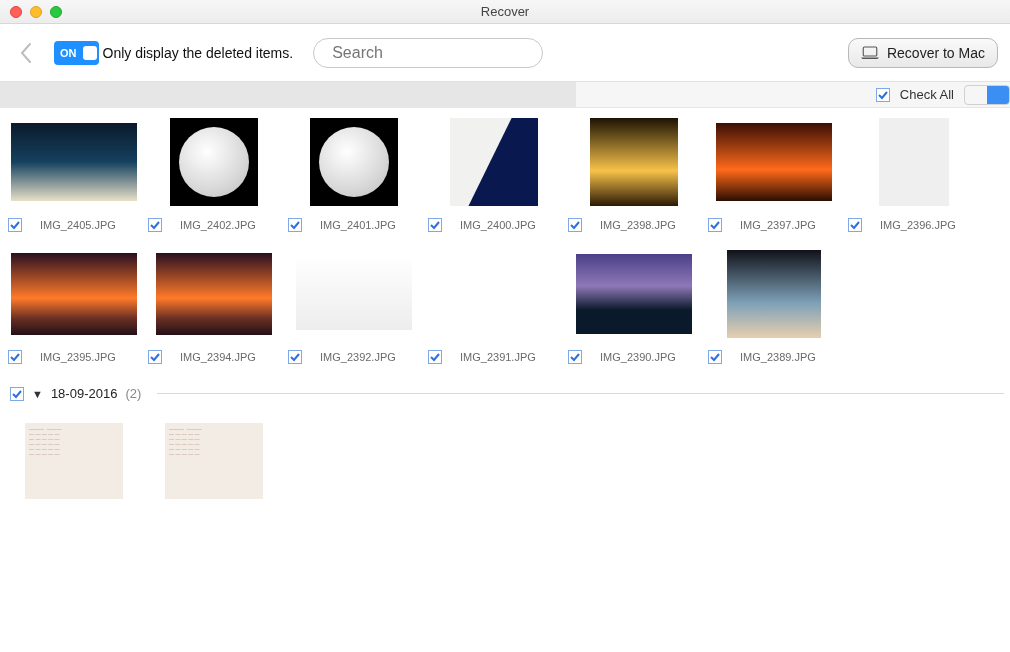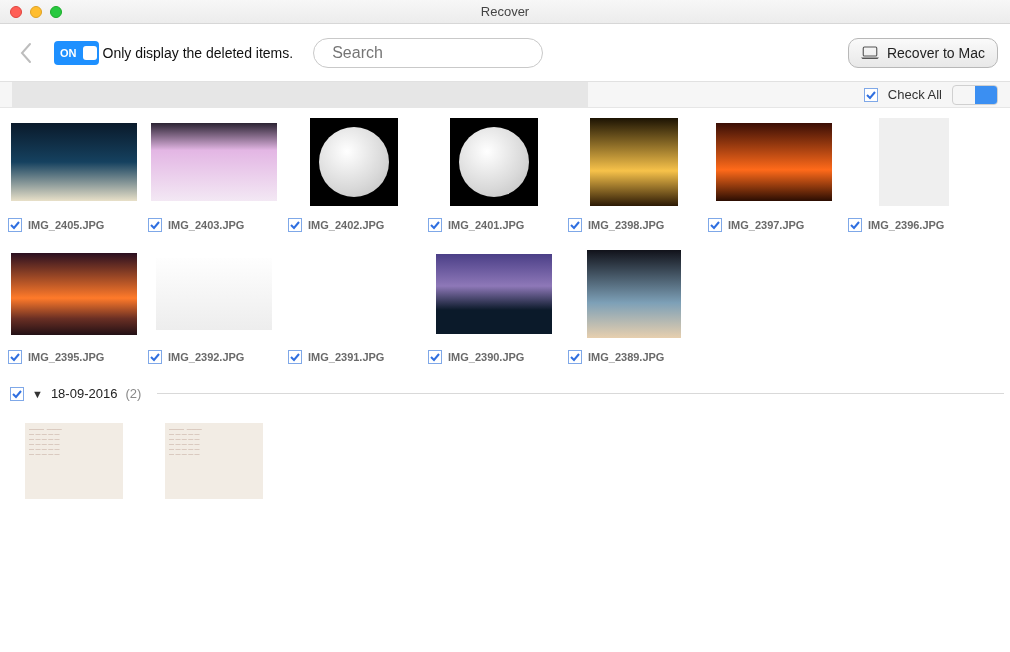--- a/index.html
+++ b/index.html
@@ -41,21 +41,21 @@
 
 .recover-btn {
   height:30px; padding:0 12px; border:1px solid #b8b8b8; border-radius:10px;
   background:linear-gradient(#fafafa,#e8e8e8); display:flex; align-items:center; gap:8px;
   font-size:14px; color:#222; cursor:pointer;
 }
 .recover-btn svg { width:18px; height:14px; }
 
 .subbar {
   height:26px; background:#f6f6f6; border-bottom:1px solid #e6e6e6;
-  display:flex; align-items:center; justify-content:flex-end; padding:0 12px; gap:10px;
+  display:flex; align-items:center; justify-content:flex-end; padding:0 0; gap:10px;
 }
 .subbar .tab-seg { width:1px; height:24px; background:#e6e6e6; }
 .tab-row { flex:1; display:flex; }
 .tab-row .tab-seg { width:192px; height:26px; border-right:1px solid #e6e6e6; }
 .check { width:14px; height:14px; border:1px solid #7fa8e8; background:#fff; display:inline-flex; align-items:center; justify-content:center; cursor:pointer; }
 .check svg { width:10px; height:10px; }
 .checkall-label { font-size:13px; color:#333; }
 .view-toggle { display:flex; border:1px solid #d0d0d0; border-radius:4px; overflow:hidden; }
 .view-toggle div { width:22px; height:18px; display:flex; align-items:center; justify-content:center; }
 .view-toggle .active { background:#3b8ff2; }
@@ -70,21 +70,21 @@
 
 .grid { display:flex; flex-wrap:wrap; }
 .cell {
   width:140px; margin:0 0 12px 0;
   display:flex; flex-direction:column; align-items:flex-start;
 }
 .thumb-wrap {
   width:140px; height:100px; display:flex; align-items:center; justify-content:center;
 }
 .thumb { max-width:126px; max-height:88px; width:100%; height:100%; background:#222; }
-.file-row { display:flex; align-items:center; gap:6px; padding:6px 0 0 4px;font-weight:bold; }
+.file-row { display:flex; align-items:center; gap:18px; padding:6px 0 0 4px; }
 .file-row .fname { font-size:11px; color:#6a6a6a; }
 
 .group-header { display:flex; align-items:center; gap:8px; padding:10px 6px; }
 .group-header .arrow { font-size:11px; color:#333; }
 .group-header .date { font-size:13px; color:#222; }
 .group-header .count { font-size:13px; color:#888; }
 .group-header .line { flex:1; height:1px; background:#d9d9d9; margin-left:8px; }
 
 .receipt { width:98px; height:76px; background:#f2ece4; font-size:5px; color:#b59788; padding:4px; line-height:5px; overflow:hidden; white-space:pre; }
 
@@ -199,33 +199,20 @@
           <span class="check">
             <svg viewBox="0 0 10 10">
               <path d="M1 5 L4 8 L9 2" stroke="#2f6fe0" stroke-width="2" fill="none"></path>
             </svg>
           </span>
           <span class="fname">IMG_2405.JPG</span>
         </div>
       </div>
       <div class="cell">
         <div class="thumb-wrap">
-          <div class="thumb t-snow" style="width: 126px; height: 78px;"></div>
-        </div>
-        <div class="file-row">
-          <span class="check">
-            <svg viewBox="0 0 10 10">
-              <path d="M1 5 L4 8 L9 2" stroke="#2f6fe0" stroke-width="2" fill="none"></path>
-            </svg>
-          </span>
-          <span class="fname">IMG_2403.JPG</span>
-        </div>
-      </div>
-      <div class="cell">
-        <div class="thumb-wrap">
           <div class="thumb t-moon" style="width: 88px; height: 88px;">
             <div class="moon"></div>
           </div>
         </div>
         <div class="file-row">
           <span class="check">
             <svg viewBox="0 0 10 10">
               <path d="M1 5 L4 8 L9 2" stroke="#2f6fe0" stroke-width="2" fill="none"></path>
             </svg>
           </span>
@@ -242,20 +229,33 @@
           <span class="check">
             <svg viewBox="0 0 10 10">
               <path d="M1 5 L4 8 L9 2" stroke="#2f6fe0" stroke-width="2" fill="none"></path>
             </svg>
           </span>
           <span class="fname">IMG_2401.JPG</span>
         </div>
       </div>
       <div class="cell">
         <div class="thumb-wrap">
+          <div class="thumb t-geom" style="width: 88px; height: 88px;"></div>
+        </div>
+        <div class="file-row">
+          <span class="check">
+            <svg viewBox="0 0 10 10">
+              <path d="M1 5 L4 8 L9 2" stroke="#2f6fe0" stroke-width="2" fill="none"></path>
+            </svg>
+          </span>
+          <span class="fname">IMG_2400.JPG</span>
+        </div>
+      </div>
+      <div class="cell">
+        <div class="thumb-wrap">
           <div class="thumb t-jump" style="width: 88px; height: 88px;"></div>
         </div>
         <div class="file-row">
           <span class="check">
             <svg viewBox="0 0 10 10">
               <path d="M1 5 L4 8 L9 2" stroke="#2f6fe0" stroke-width="2" fill="none"></path>
             </svg>
           </span>
           <span class="fname">IMG_2398.JPG</span>
         </div>
@@ -290,20 +290,33 @@
         <div class="thumb-wrap">
           <div class="thumb t-beach" style="width: 126px; height: 82px;"></div>
         </div>
         <div class="file-row">
           <span class="check">
             <svg viewBox="0 0 10 10">
               <path d="M1 5 L4 8 L9 2" stroke="#2f6fe0" stroke-width="2" fill="none"></path>
             </svg>
           </span>
           <span class="fname">IMG_2395.JPG</span>
+        </div>
+      </div>
+      <div class="cell">
+        <div class="thumb-wrap">
+          <div class="thumb t-beach" style="width: 116px; height: 82px;"></div>
+        </div>
+        <div class="file-row">
+          <span class="check">
+            <svg viewBox="0 0 10 10">
+              <path d="M1 5 L4 8 L9 2" stroke="#2f6fe0" stroke-width="2" fill="none"></path>
+            </svg>
+          </span>
+          <span class="fname">IMG_2394.JPG</span>
         </div>
       </div>
       <div class="cell">
         <div class="thumb-wrap">
           <div class="thumb t-band" style="width: 116px; height: 72px;"></div>
         </div>
         <div class="file-row">
           <span class="check">
             <svg viewBox="0 0 10 10">
               <path d="M1 5 L4 8 L9 2" stroke="#2f6fe0" stroke-width="2" fill="none"></path>

